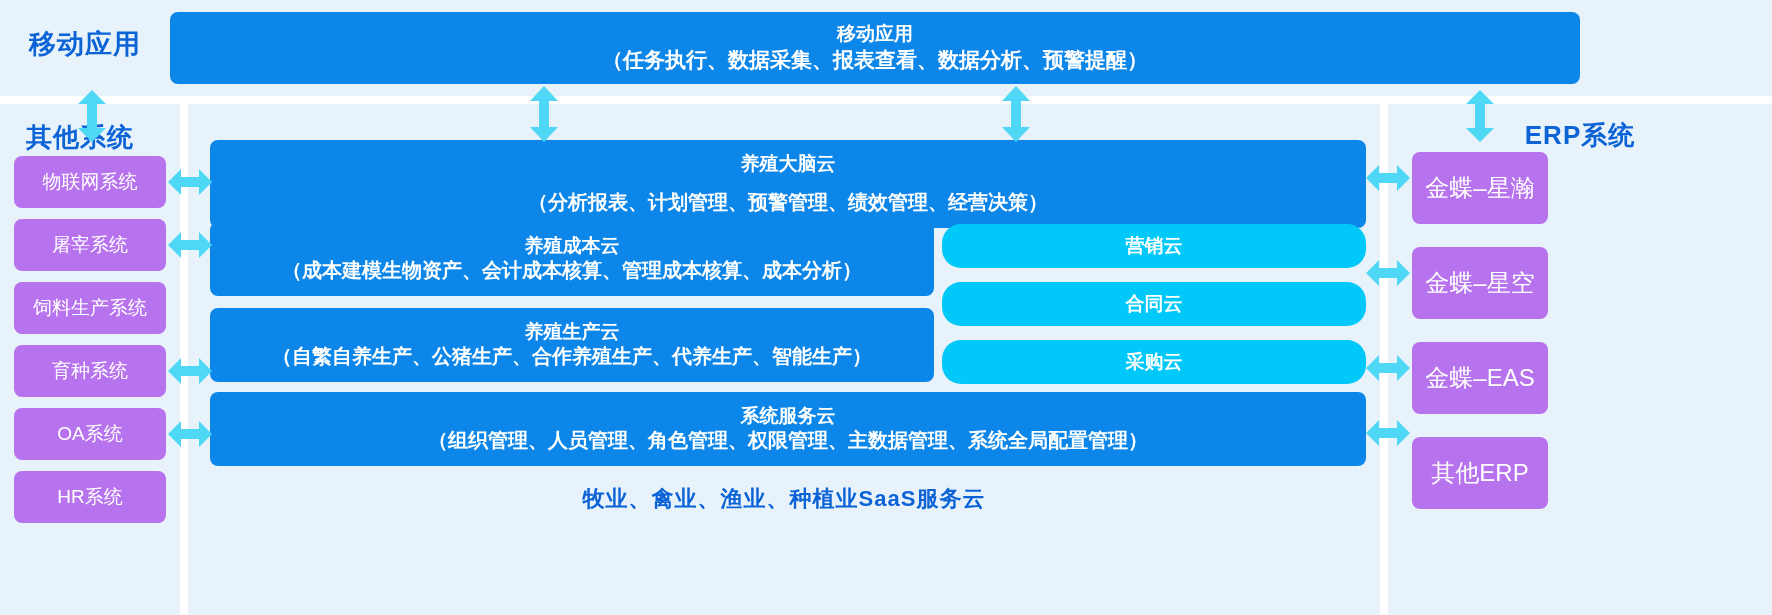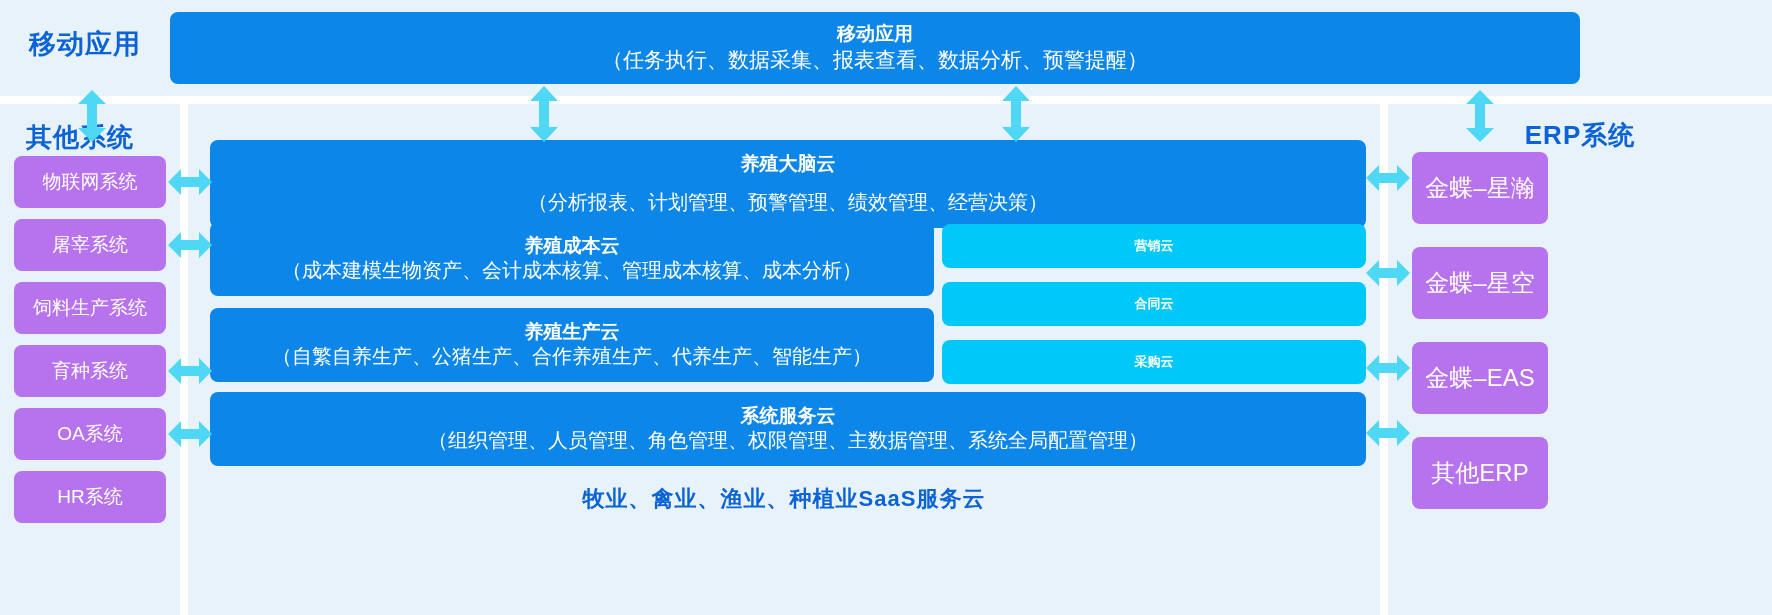--- a/index.html
+++ b/index.html
@@ -26,21 +26,21 @@
     box-sizing:border-box;
     display:flex;
     flex-direction:column;
     align-items:center;
     justify-content:center;
     color:#ffffff;
     text-align:center;
     line-height:1.28;
   }
   .box .t1{font-weight:bold;}
-  .box .t2{font-weight:normal;}
+  .box .t2{font-weight:bold;}
 
   .blue {background:#0c86e8;}
   .cyan {background:#00c8f8;}
   .purple{background:#b772ee;}
 
   
   .heading{
     position:absolute;
     color:#0b63d6;
     font-weight:bold;
@@ -72,21 +72,21 @@
   #box-cost .t2{font-size:20px;}
 
   #box-prod{left:210px;top:308px;width:724px;height:74px;text-align:right;}
   #box-prod .t1{font-size:19px;}
   #box-prod .t2{font-size:20px;}
 
   #box-service{left:210px;top:392px;width:1156px;height:74px;text-align:center;}
   #box-service .t1{font-size:19px;}
   #box-service .t2{font-size:20px;}
 
-  .cyan-item{left:942px;width:424px;height:44px;font-size:13px;font-weight:bold;}
+  .cyan-item{left:942px;width:424px;height:44px;font-size:19px;font-weight:bold;border-radius:19px;}
   #box-marketing{top:224px;}
   #box-contract {top:282px;}
   #box-purchase {top:340px;}
 
   #label-saas{left:188px;top:484px;width:1192px;font-size:22px;letter-spacing:1px;}
 
   
   .arrow{position:absolute;}
   .arrow svg{display:block;}
 </style>

